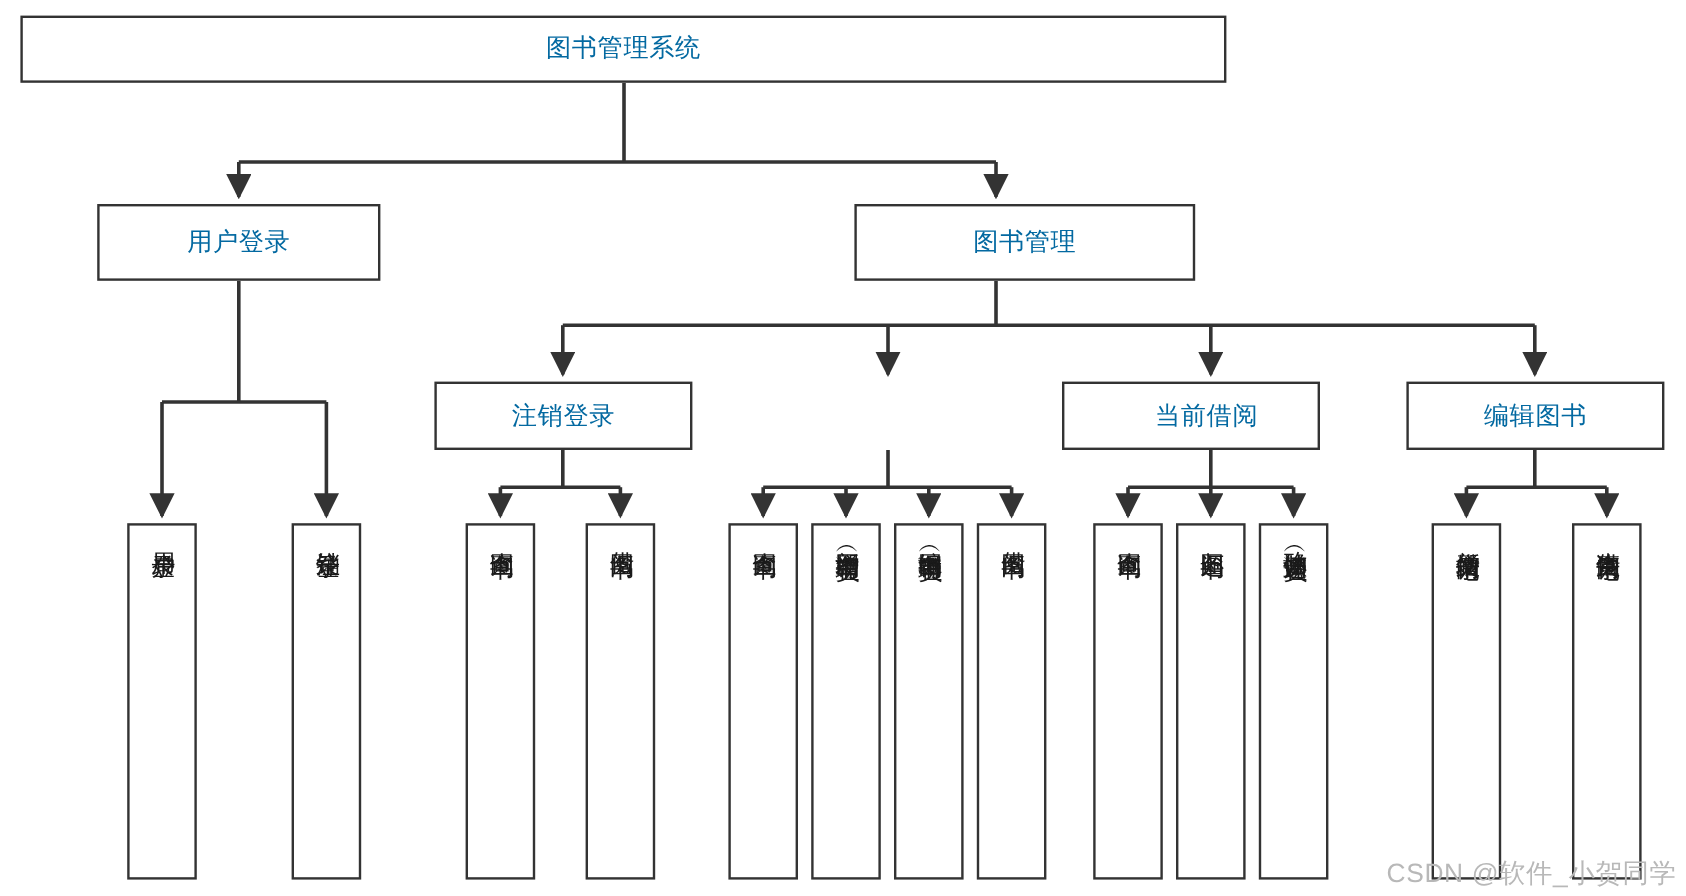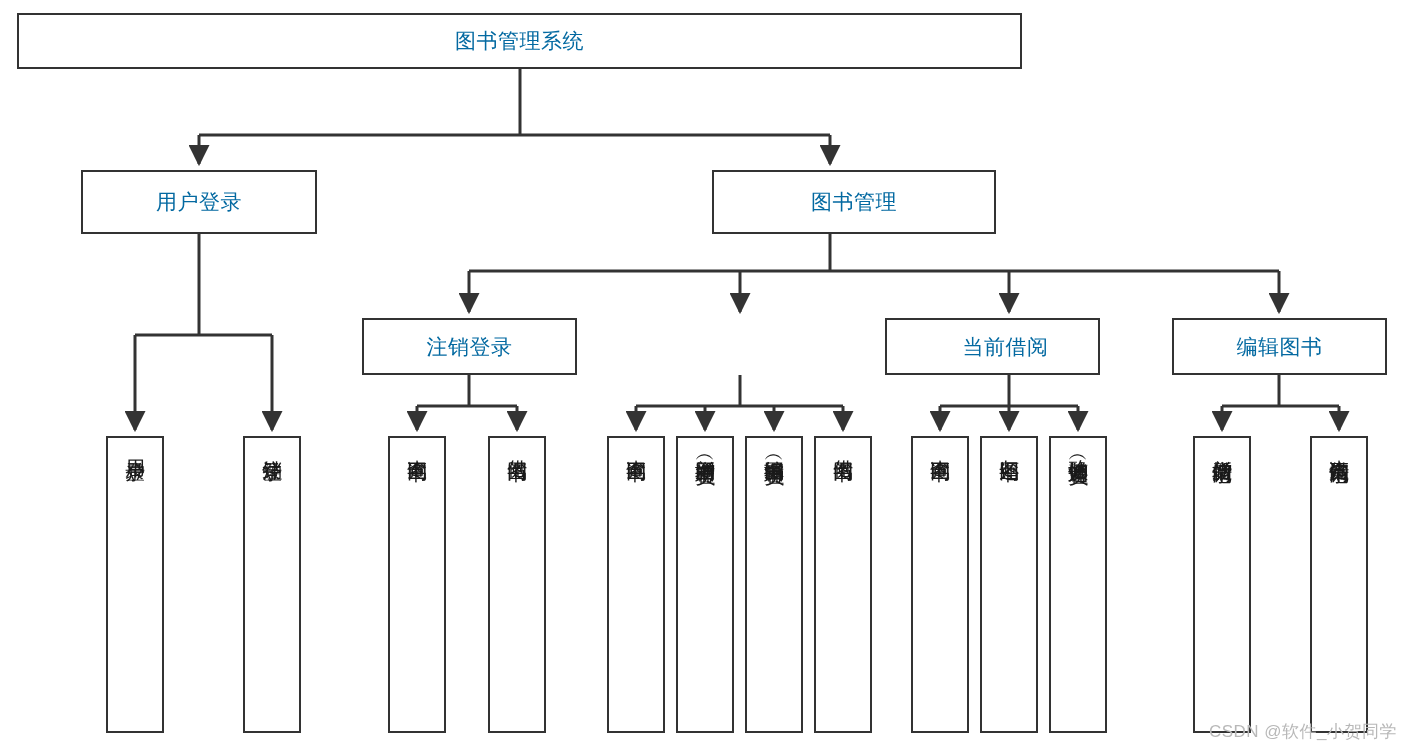--- a/index.html
+++ b/index.html
@@ -54,21 +54,21 @@
     font-size: 20px;
     color: #1a1a1a;
     line-height: 1.28;
     letter-spacing: 1px;
     white-space: nowrap;
   }
   .watermark {
     position: absolute;
     right: 8px;
     bottom: 4px;
-    font-size: 17px;
+    font-size: 22px;
     color: #b8b8b8;
     white-space: nowrap;
     letter-spacing: 0.5px;
     pointer-events: none;
   }
 </style>
 </head>
 <body>
 
 <div id="diagram-root">

